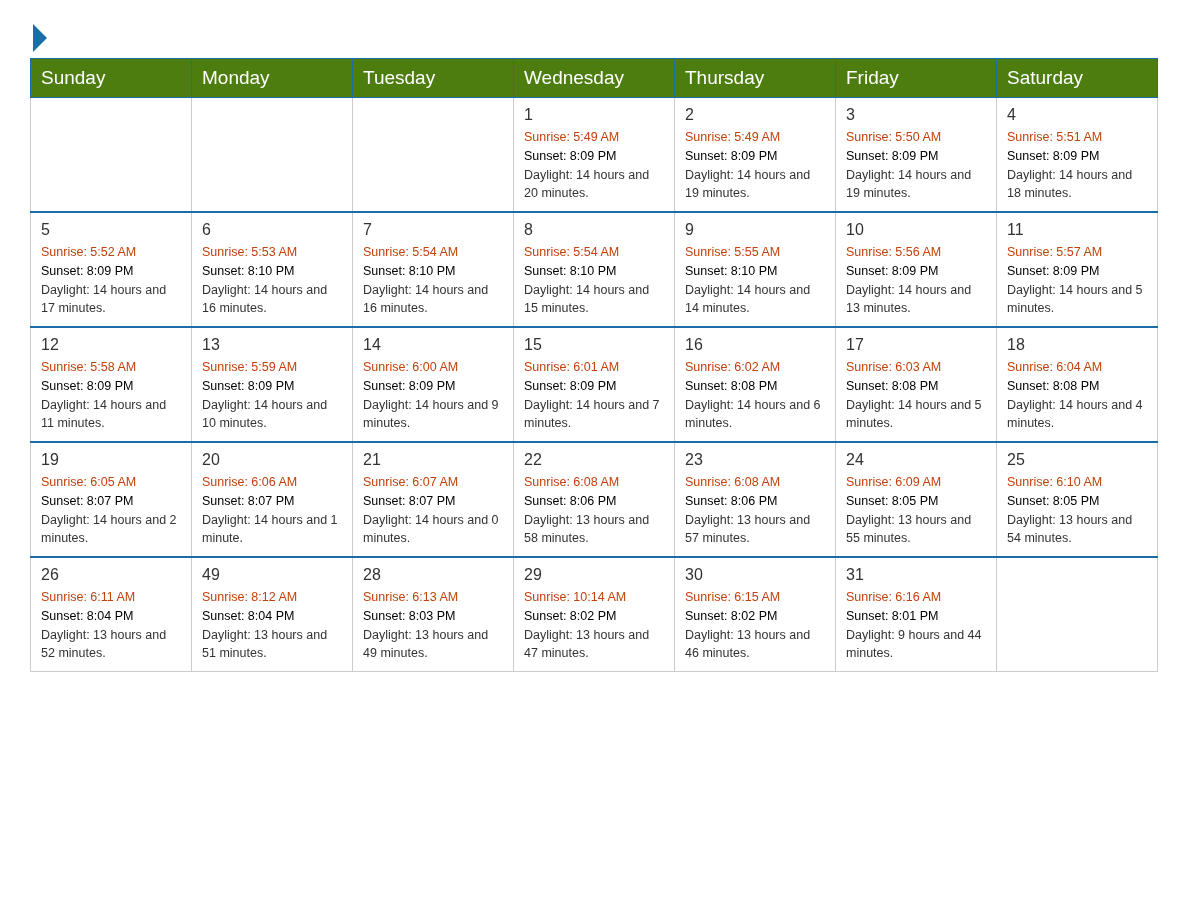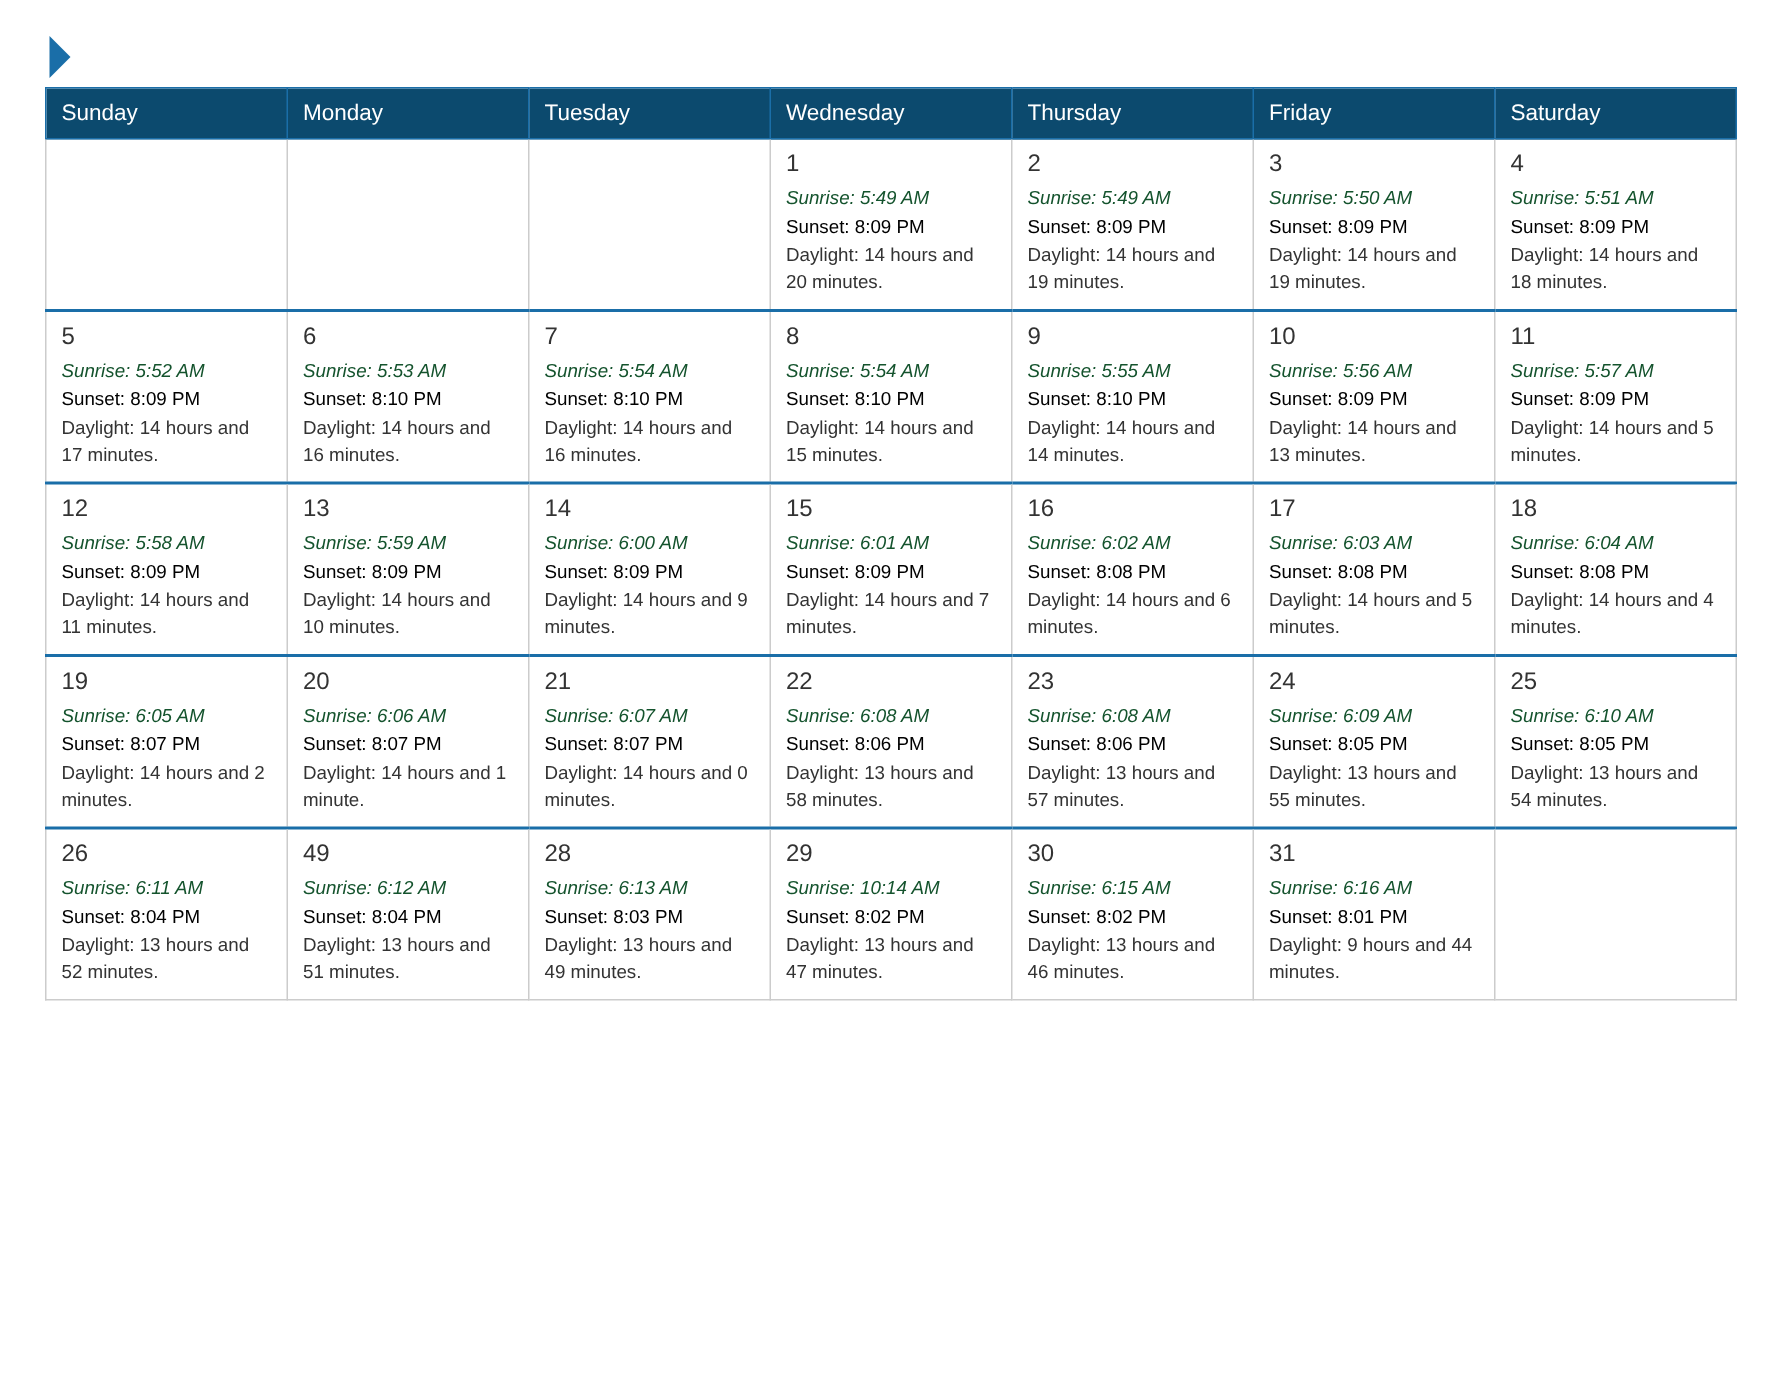--- a/index.html
+++ b/index.html
@@ -60,23 +60,23 @@
       font-size: 20px;
       color: #555;
       margin-top: 4px;
     }
     .calendar {
       width: 100%;
       border-collapse: collapse;
       margin-top: 10px;
     }
     .calendar th {
-      background-color: #0c4a6e;
+      background-color: #4d7c0f;
       color: #fff;
-      font-size: 15px;
+      font-size: 19px;
       font-weight: normal;
       padding: 8px 10px;
       text-align: left;
       border: 1px solid #1a6ea8;
     }
     .calendar td {
       border: 1px solid #ccc;
       vertical-align: top;
       padding: 8px 10px;
       width: 14.28%;
@@ -89,21 +89,21 @@
       color: #333;
       font-weight: normal;
       margin-bottom: 4px;
       display: block;
     }
     .day-info {
       font-size: 12.5px;
       color: #333;
       line-height: 1.5;
     }
-    .day-info .sunrise { color: #14532d; font-style: italic; }
+    .day-info .sunrise { color: #c2410c; }
     .day-info .sunset { color: #000000; }
     .empty-cell {
       background: #fff;
     }
     .row-divider td {
       border-top: 2px solid #1a6ea8;
     }
   </style>
 </head>
 <body>
@@ -246,21 +246,21 @@
           <div class="day-info"><span class="sunrise">Sunrise: 6:10 AM</span><br><span class="sunset">Sunset: 8:05 PM</span><br><span>Daylight: 13 hours and 54 minutes.</span></div>
         </td>
       </tr>
       <tr class="row-divider">
         <td>
           <span class="day-number">26</span>
           <div class="day-info"><span class="sunrise">Sunrise: 6:11 AM</span><br><span class="sunset">Sunset: 8:04 PM</span><br><span>Daylight: 13 hours and 52 minutes.</span></div>
         </td>
         <td>
           <span class="day-number">49</span>
-          <div class="day-info"><span class="sunrise">Sunrise: 6:12 AM</span><br><span class="sunset">Sunset: 8:04 PM</span><br><span>Daylight: 13 hours and 51 minutes.</span></div>
+          <div class="day-info"><span class="sunrise">Sunrise: 8:12 AM</span><br><span class="sunset">Sunset: 8:04 PM</span><br><span>Daylight: 13 hours and 51 minutes.</span></div>
         </td>
         <td>
           <span class="day-number">28</span>
           <div class="day-info"><span class="sunrise">Sunrise: 6:13 AM</span><br><span class="sunset">Sunset: 8:03 PM</span><br><span>Daylight: 13 hours and 49 minutes.</span></div>
         </td>
         <td>
           <span class="day-number">29</span>
           <div class="day-info"><span class="sunrise">Sunrise: 10:14 AM</span><br><span class="sunset">Sunset: 8:02 PM</span><br><span>Daylight: 13 hours and 47 minutes.</span></div>
         </td>
         <td>

